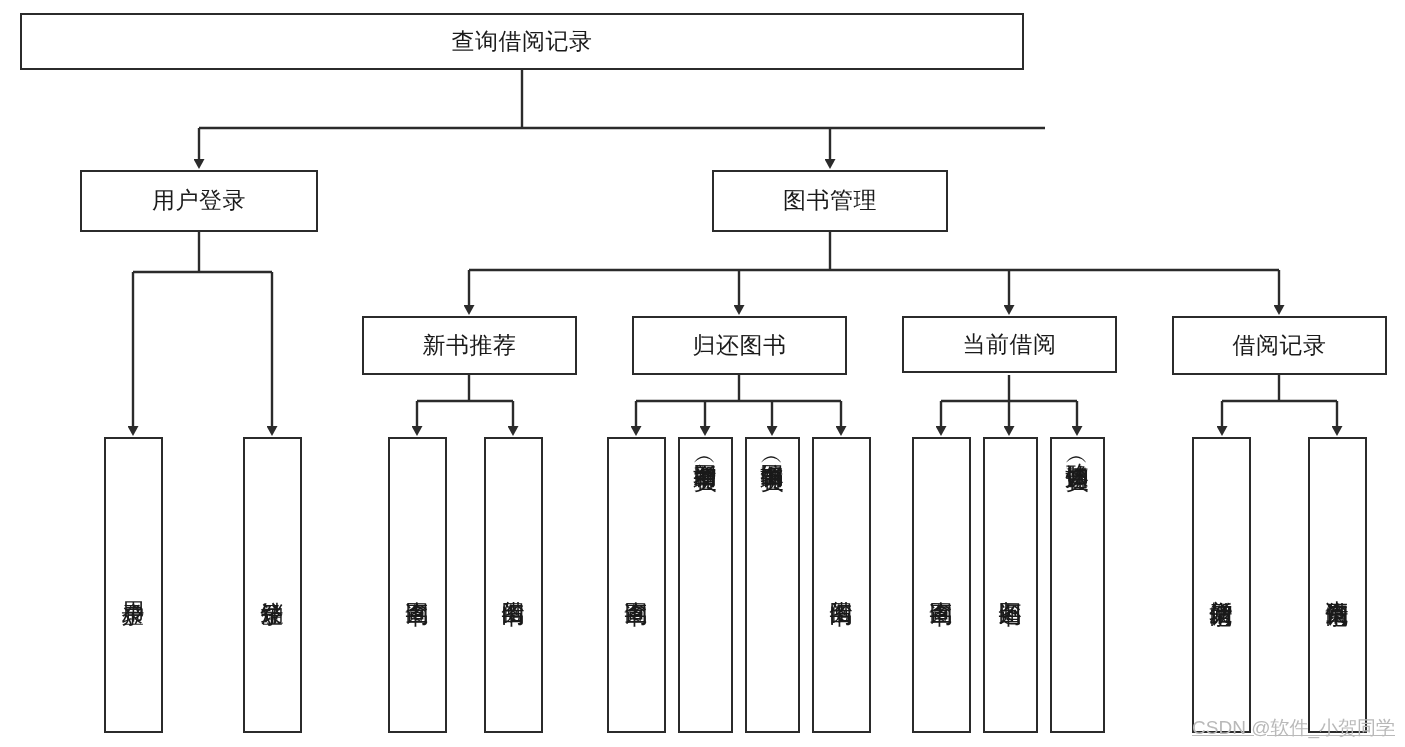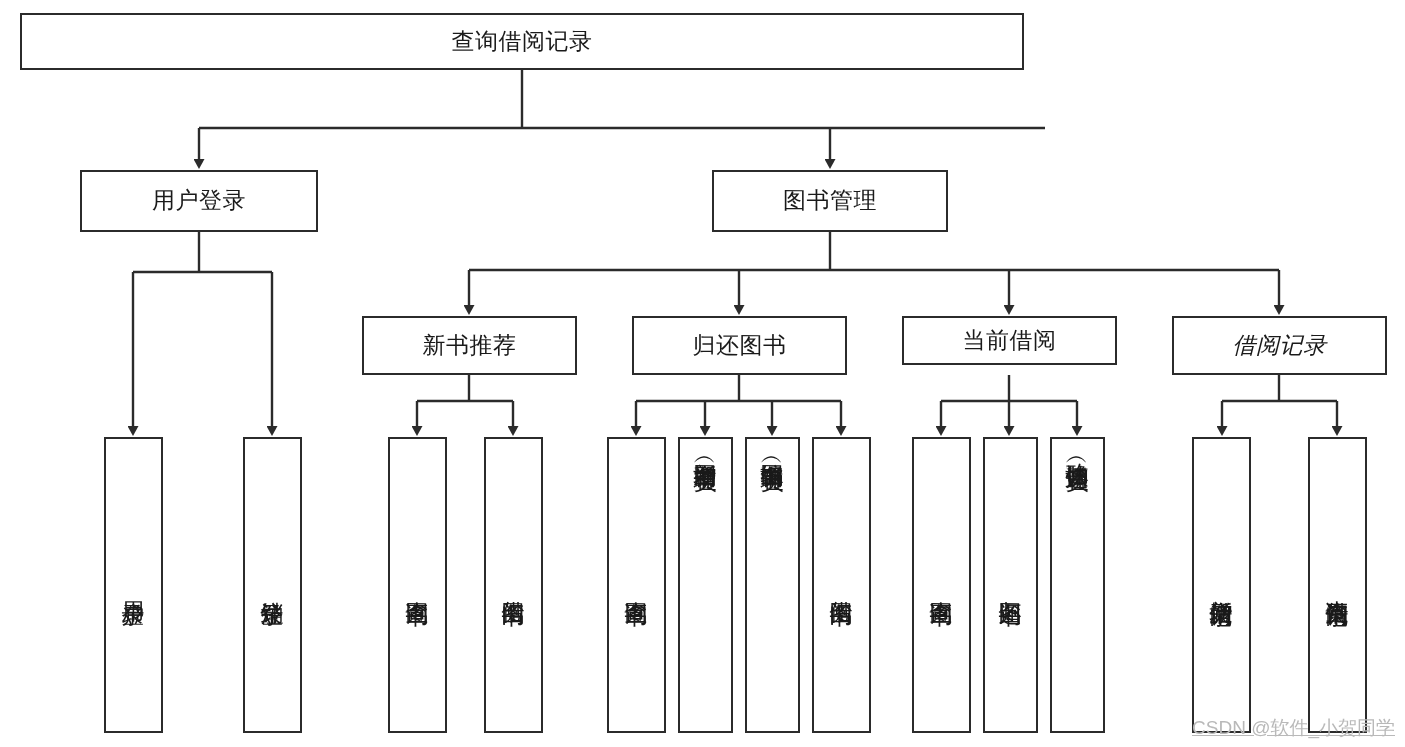--- a/index.html
+++ b/index.html
@@ -138,24 +138,24 @@
   <div class="node-box" style="left:362px; top:316px; width:215px; height:59px;">
     <span class="node-label-h">新书推荐</span>
   </div>
 
   <div class="node-box" style="left:712px; top:170px; width:236px; height:62px;">
     <span class="node-label-h">图书管理</span>
   </div>
   <div class="node-box" style="left:632px; top:316px; width:215px; height:59px;">
     <span class="node-label-h">归还图书</span>
   </div>
-  <div class="node-box" style="left:902px; top:316px; width:215px; height:49px;">
+  <div class="node-box" style="left:902px; top:316px; width:215px; height:57px;">
     <span class="node-label-h">当前借阅</span>
   </div>
-  <div class="node-box" style="left:1172px; top:316px; width:215px; height:59px;font-style:italic;">
+  <div class="node-box" style="left:1172px; top:316px; width:215px; height:59px;">
     <span class="node-label-h">借阅记录</span>
   </div>
 
   <div class="node-box vertical mid" style="left:104px; top:437px; width:59px; height:296px;">
     <span class="node-label-v">用户登录</span>
   </div>
   <div class="node-box vertical mid" style="left:243px; top:437px; width:59px; height:296px;">
     <span class="node-label-v">注销登录</span>
   </div>
 

